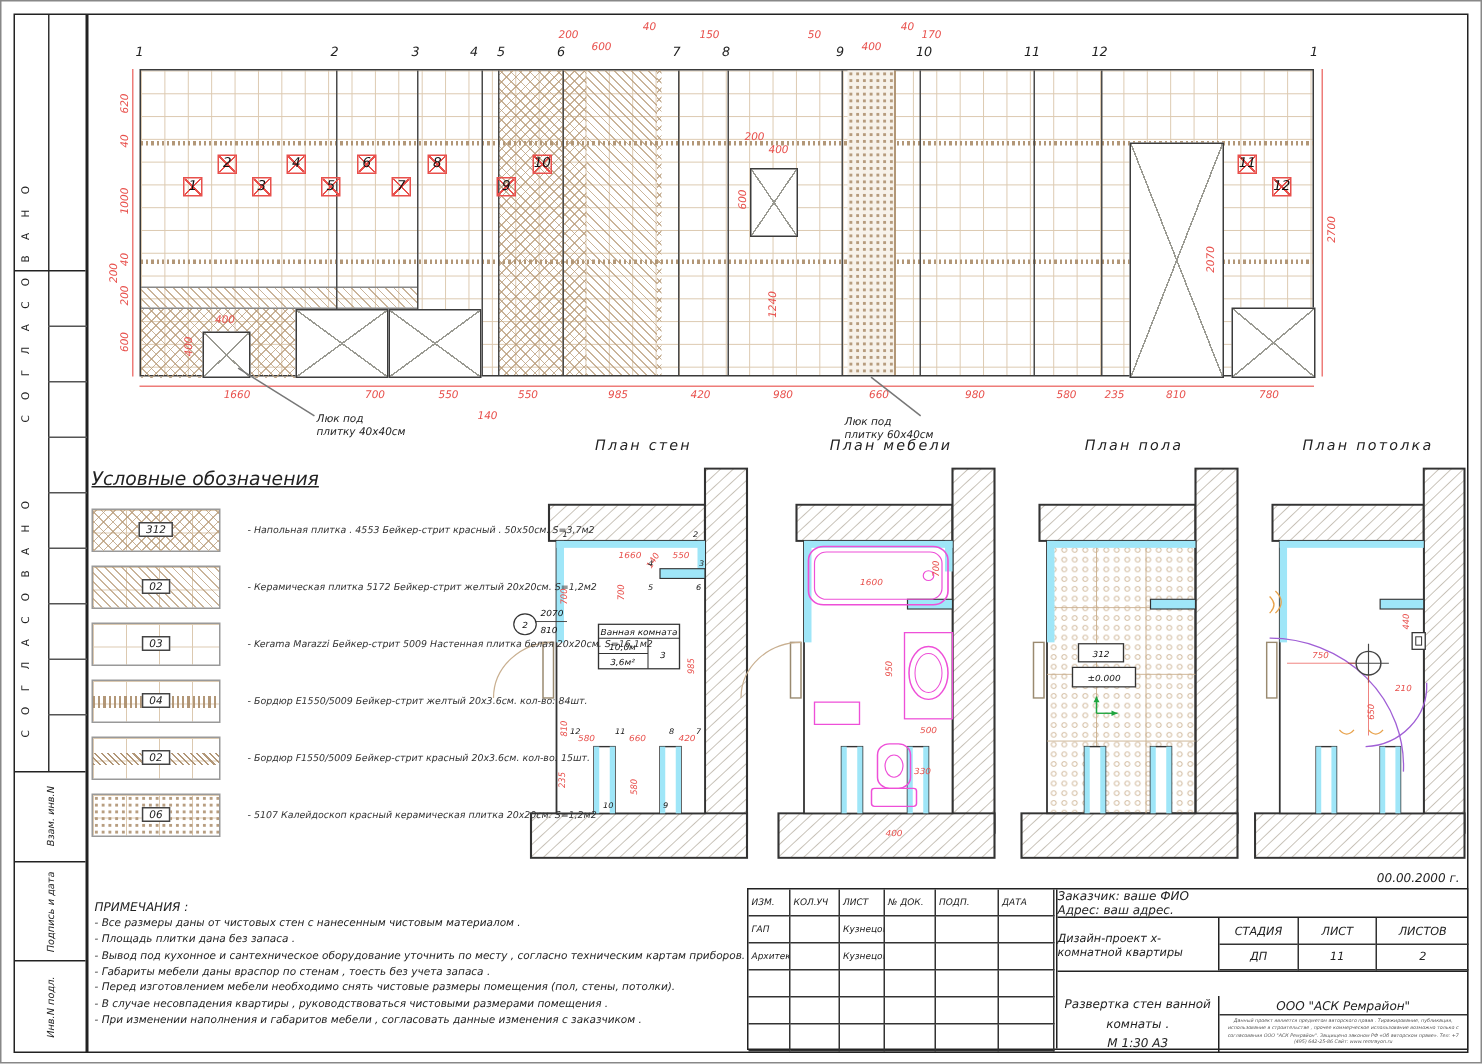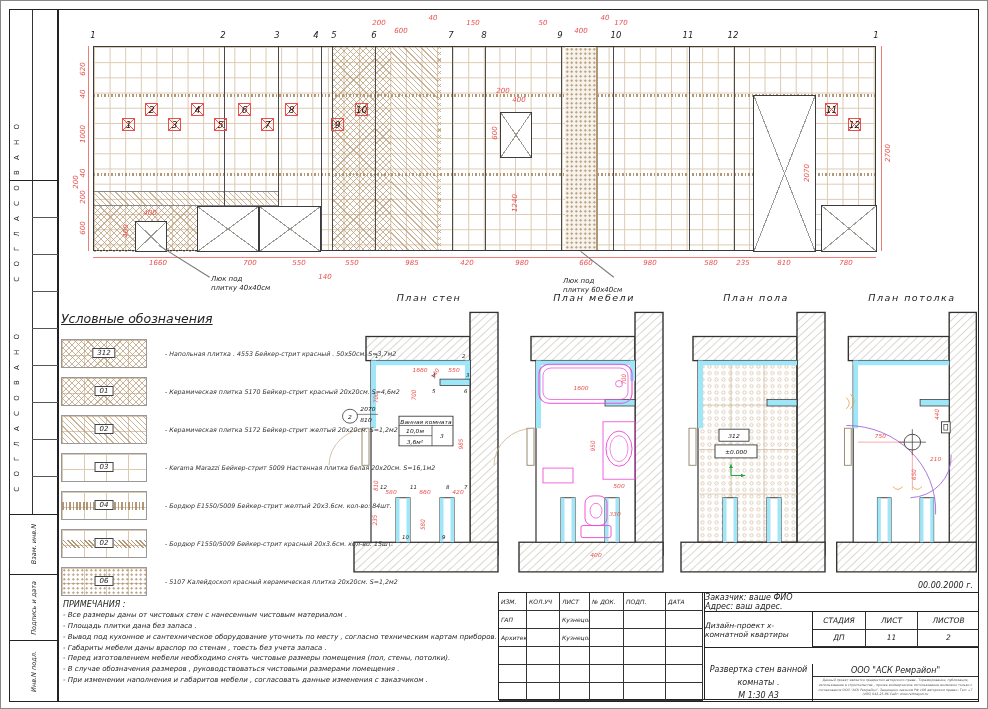--- a/index.html
+++ b/index.html
@@ -472,27 +472,20 @@
     <div>
 
         <div class="lg-row">
           <div class="sw">
             <div class="sw-pat cross"></div>
             <div class="sw-code"><span>312</span></div>
           </div>
           <div class="lg-text">- Напольная плитка .  4553 Бейкер-стрит красный .  50х50см.  S=3,7м2</div>
         </div>
 
-        <div class="lg-row">
-          <div class="sw">
-            <div class="sw-pat cross"></div>
-            <div class="sw-code"><span>01</span></div>
-          </div>
-          <div class="lg-text">- Керамическая плитка   5170 Бейкер-стрит красный   20х20см.  S=4,6м2</div>
-        </div>
 
         <div class="lg-row">
           <div class="sw">
             <div class="sw-pat diag"></div>
             <div class="sw-code"><span>02</span></div>
           </div>
           <div class="lg-text">- Керамическая плитка   5172 Бейкер-стрит желтый   20х20см.  S=1,2м2</div>
         </div>
 
         <div class="lg-row">
@@ -531,21 +524,21 @@
 
   <div class="notes">
     <h2>ПРИМЕЧАНИЯ :</h2>
     <div>
 
     <div class="note-line">-  Все размеры даны от чистовых стен с нанесенным чистовым материалом  .</div>
         <div class="note-line">-  Площадь плитки дана без запаса .</div>
         <div class="note-line">-  Вывод под кухонное и сантехническое оборудование уточнить по месту  , согласно техническим картам приборов.</div>
         <div class="note-line">-  Габариты мебели даны враспор по стенам , тоесть без учета запаса .</div>
         <div class="note-line">-  Перед изготовлением мебели необходимо снять чистовые размеры помещения    (пол, стены, потолки).</div>
-        <div class="note-line">-  В случае обозначения размеров , руководствоваться чистовыми размерами помещения .</div>
+        <div class="note-line">-  В случае несовпадения квартиры , руководствоваться чистовыми размерами помещения .</div>
         <div class="note-line">-  При изменении наполнения и габаритов мебели , согласовать данные изменения с заказчиком .</div>
       </div>
   </div>
 
   <span class="date">00.00.2000 г.</span>
   <div class="tb">
     <div class="tb-left">
       <div>ИЗМ.</div>
         <div>КОЛ.УЧ</div>
         <div>ЛИСТ</div>

